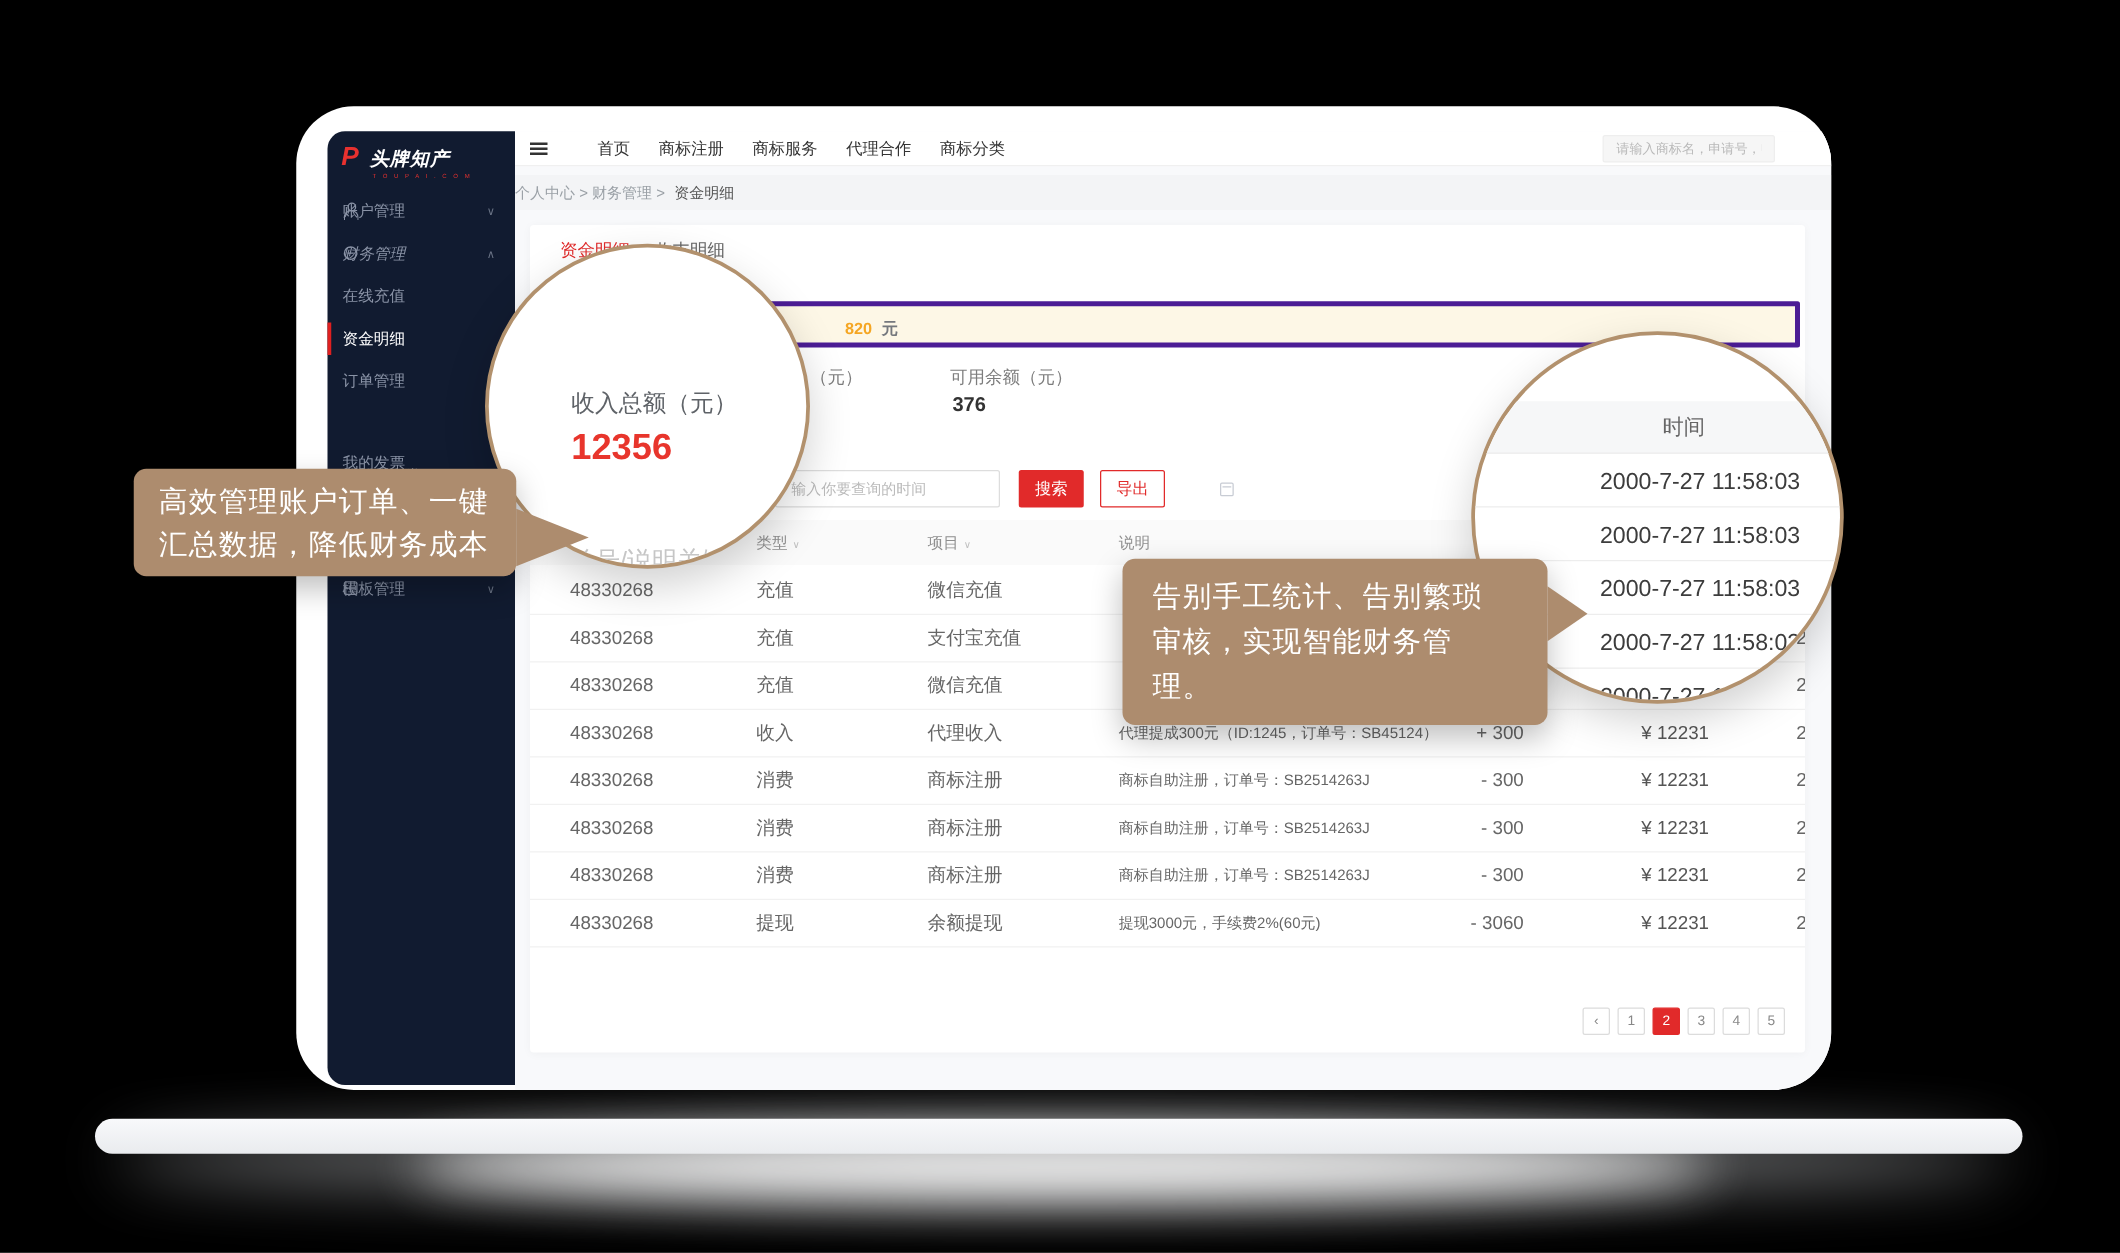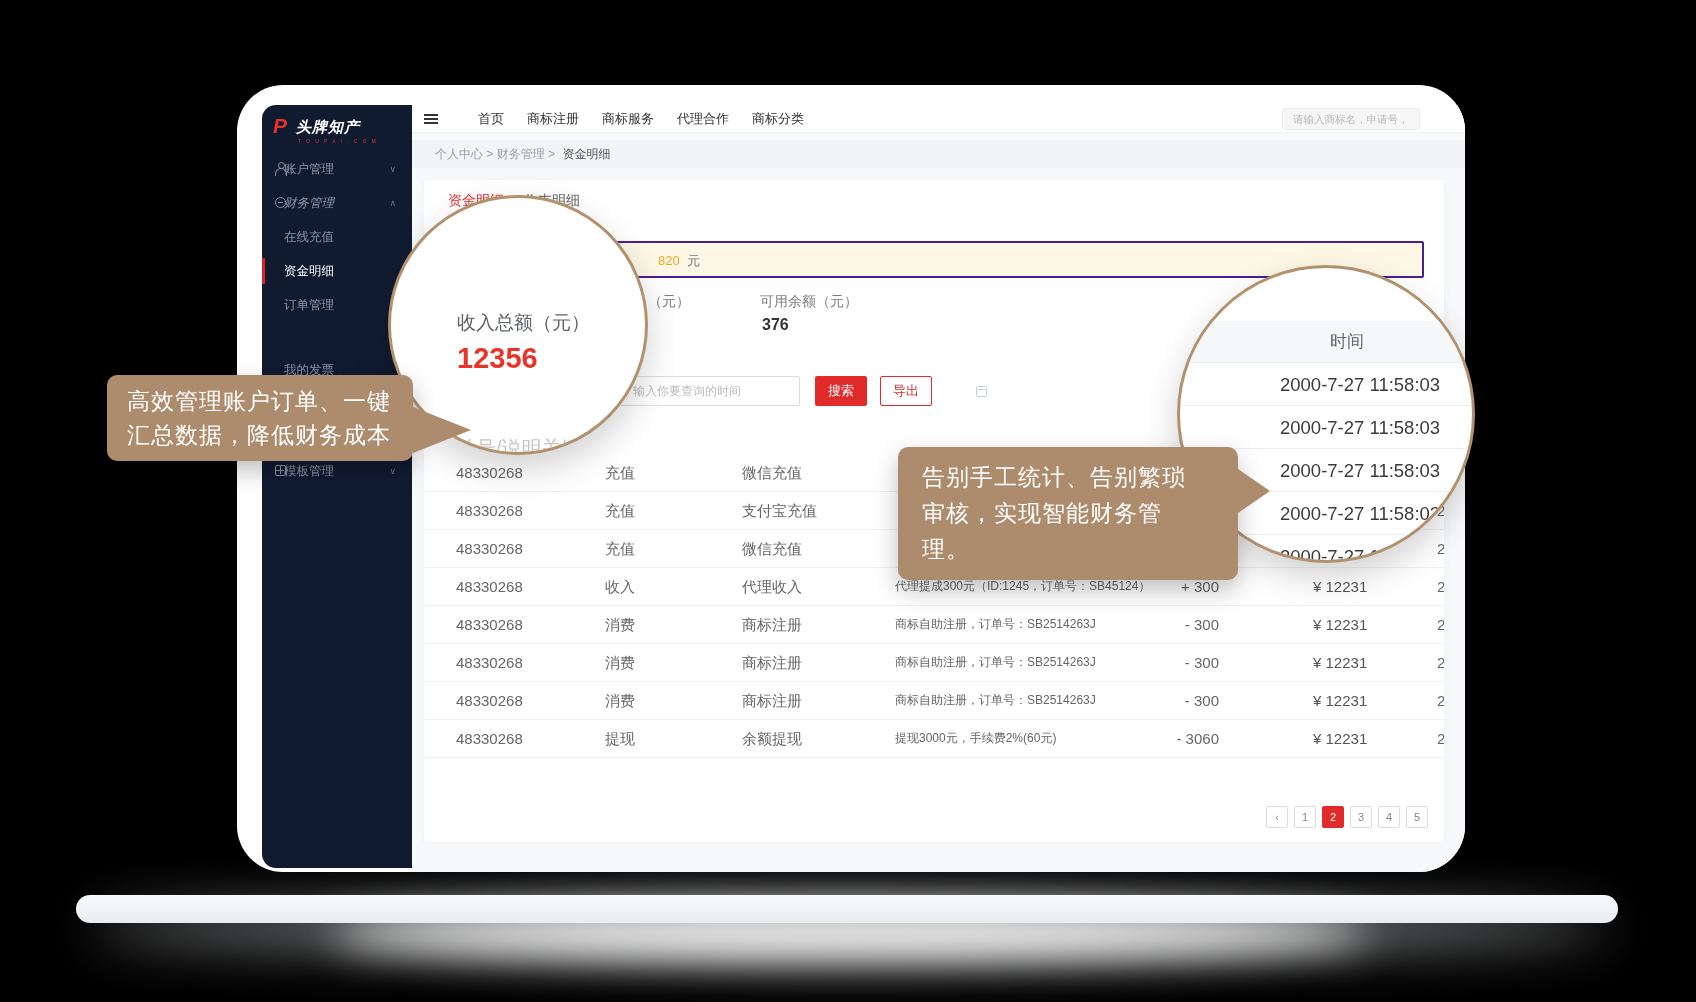--- a/index.html
+++ b/index.html
@@ -6,21 +6,21 @@
   *{box-sizing:border-box;font-family:"Liberation Sans","DejaVu Sans",sans-serif;}
   .stage{position:relative;width:1696px;height:1002px;background:#000;overflow:hidden;}
   
   .glow2{position:absolute;left:90px;top:903px;width:1520px;height:48px;border-radius:50%;background:#e3e6ea;filter:blur(26px);opacity:.6;}
   .glow1{position:absolute;left:330px;top:908px;width:1040px;height:52px;border-radius:50%;background:#ffffff;filter:blur(20px);opacity:.95;}
   .base{position:absolute;left:76px;top:895px;width:1542px;height:28px;border-radius:14px;background:linear-gradient(#f8f9fb,#e9ebee);}
   .screen{position:absolute;left:237px;top:85px;width:1228px;height:787px;background:#fff;border-radius:46px;overflow:hidden;}
   
   .sidebar{position:absolute;left:25px;top:20px;width:150px;height:763px;background:#111b30;border-radius:14px 0 0 14px;}
   .side-row{position:absolute;left:0;width:150px;height:26px;line-height:26px;font-size:12.5px;color:#8a93a6;cursor:pointer;}
-  .side-row .lbl{position:absolute;left:22px;top:0;white-space:nowrap;}
+  .side-row .lbl{position:absolute;left:12px;top:0;white-space:nowrap;}
   .side-row .chev{position:absolute;right:16px;top:0;font-size:9px;color:#6b7486;}
   .side-row.active .lbl{color:#fff;}
   .redbar{position:absolute;left:0;top:0;width:3px;height:26px;background:#e02020;}
   .icon-person{position:absolute;left:13px;top:6px;width:12px;height:13px;}
   .icon-person:before{content:"";position:absolute;left:3px;top:0;width:5px;height:5px;border:1.3px solid #8a93a6;border-radius:50%;}
   .icon-person:after{content:"";position:absolute;left:0;top:6px;width:10px;height:7px;border:1.3px solid #8a93a6;border-bottom:none;border-radius:6px 6px 0 0;}
   .icon-ring{position:absolute;left:13px;top:7px;width:11px;height:11px;border:1.3px solid #8a93a6;border-radius:50%;}
   .icon-ring:after{content:"";position:absolute;left:2px;top:4px;width:5px;height:1.3px;background:#8a93a6;}
   .icon-grid{position:absolute;left:13px;top:7px;width:11px;height:11px;border:1.3px solid #8a93a6;border-radius:2px;}
   .icon-grid:before{content:"";position:absolute;left:4.2px;top:0;width:1.2px;height:8.4px;background:#8a93a6;}
@@ -30,27 +30,27 @@
   .logo-t{position:absolute;left:34px;top:13px;color:#fff;font-size:15px;font-weight:bold;font-style:italic;letter-spacing:1px;white-space:nowrap;}
   .logo-s{position:absolute;left:36px;top:34px;color:#e8312f;font-size:6px;letter-spacing:2.5px;white-space:nowrap;transform:scale(.8);transform-origin:left top;}
   
   .main{position:absolute;left:175px;top:20px;width:1053px;height:767px;background:#f8f9fb;}
   .nav{position:absolute;left:0;top:0;width:1053px;height:28px;background:#fff;border-bottom:1px solid #f0f0f0;}
   .nav-menu{position:absolute;left:66px;top:0;display:flex;gap:23px;height:28px;line-height:28px;font-size:13px;color:#333;}
   .nav-menu span{cursor:pointer;white-space:nowrap;}
   .burger{position:absolute;left:12px;top:9px;width:14px;height:2px;background:#333;box-shadow:0 4px 0 #333,0 8px 0 #333;cursor:pointer;}
   .nav-search{position:absolute;right:45px;top:3px;width:138px;height:22px;background:#f6f6f6;border:1px solid #eee;border-radius:2px;font-size:10.5px;color:#b9b9b9;padding:0 10px;outline:none;}
   .nav-search::placeholder{color:#b9b9b9;}
-  .crumb{position:absolute;left:0;top:35px;width:1053px;height:28px;background:#f3f4f6;line-height:28px;font-size:12px;padding-left:23px;}
+  .crumb{position:absolute;left:0;top:35px;width:1053px;height:28px;background:#f3f4f6;line-height:28px;font-size:12px;}
   .crumb .t1{color:#9aa0a6;}  .crumb .t2{color:#555;margin-left:4px;}
   
   .card{position:absolute;left:12px;top:75px;width:1020px;height:662px;background:#fff;border-radius:3px;box-shadow:0 1px 8px rgba(0,0,0,.04);overflow:hidden;}
   .tab1{position:absolute;left:24px;top:12px;font-size:14px;color:#e12a2a;cursor:pointer;}
   .tab2{position:absolute;left:100px;top:12px;font-size:14px;color:#666;cursor:pointer;}
-  .banner{position:absolute;left:16px;top:61px;width:984px;height:37px;background:#fdf7e6;border:2px solid #4c1d95;border-radius:2px;}
+  .banner{position:absolute;left:32px;top:61px;width:984px;height:37px;background:#fdf7e6;border:4px solid #4c1d95;border-radius:2px;font-weight:bold;}
   .banner-tail{position:absolute;left:216px;top:0;line-height:35px;font-size:13px;white-space:nowrap;}
   .banner-tail .amt{color:#f5a623;}  .banner-tail .unit{color:#75787d;margin-left:4px;}
   .stat-lbl{position:absolute;top:113px;font-size:14px;color:#7d7d7d;white-space:nowrap;}
   .stat-val{position:absolute;top:136px;font-size:16px;font-weight:bold;color:#333;}
   .d-input{position:absolute;left:196px;top:196px;width:180px;height:30px;border:1px solid #ddd;border-radius:2px;font-size:12px;color:#bbb;padding:0 26px 0 12px;outline:none;background:#fff;}
   .d-input::placeholder{color:#bbb;}
   .icon-cal{position:absolute;left:552px;top:206px;width:11px;height:11px;border:1px solid #c8ccd4;border-radius:1.5px;}
   .icon-cal:after{content:"";position:absolute;left:1px;top:2px;width:7px;height:1px;background:#c8ccd4;}
   .btn-search{position:absolute;left:391px;top:196px;width:52px;height:30px;background:#e12a2a;color:#fff;border:none;border-radius:2px;font-size:13px;cursor:pointer;}
   .btn-export{position:absolute;left:456px;top:196px;width:52px;height:30px;background:#fff;color:#e12a2a;border:1px solid #e12a2a;border-radius:2px;font-size:13px;cursor:pointer;}
@@ -172,20 +172,25 @@
 
         <span class="stat-lbl" style="left:224px;">（元）</span>
         <span class="stat-lbl" style="left:336px;">可用余额（元）</span>
         <span class="stat-val" style="left:338px;">376</span>
 
         <input class="d-input" placeholder="输入你要查询的时间" style="">
         <span class="icon-cal"></span>
         <button class="btn-search">搜索</button>
         <button class="btn-export">导出</button>
 
+        <div class="thead">
+          <span class="c-type"><b style="font-weight:normal;">类型</b><i class="caret" style="font-style:normal;">∨</i></span>
+          <span class="c-proj"><b style="font-weight:normal;">项目</b><i class="caret" style="font-style:normal;">∨</i></span>
+          <span class="c-desc" style="font-size:12.5px !important;">说明</span>
+        </div>
 
         <div class="trows">
           <div class="trow">
             <span class="c-order">48330268</span>
             <span class="c-type">充值</span>
             <span class="c-proj">微信充值</span>
             <span class="c-desc"></span>
             <span class="c-amt"></span>
             <span class="c-bal"></span>
             <span class="c-time">2000-7-27 11:58:03</span>

